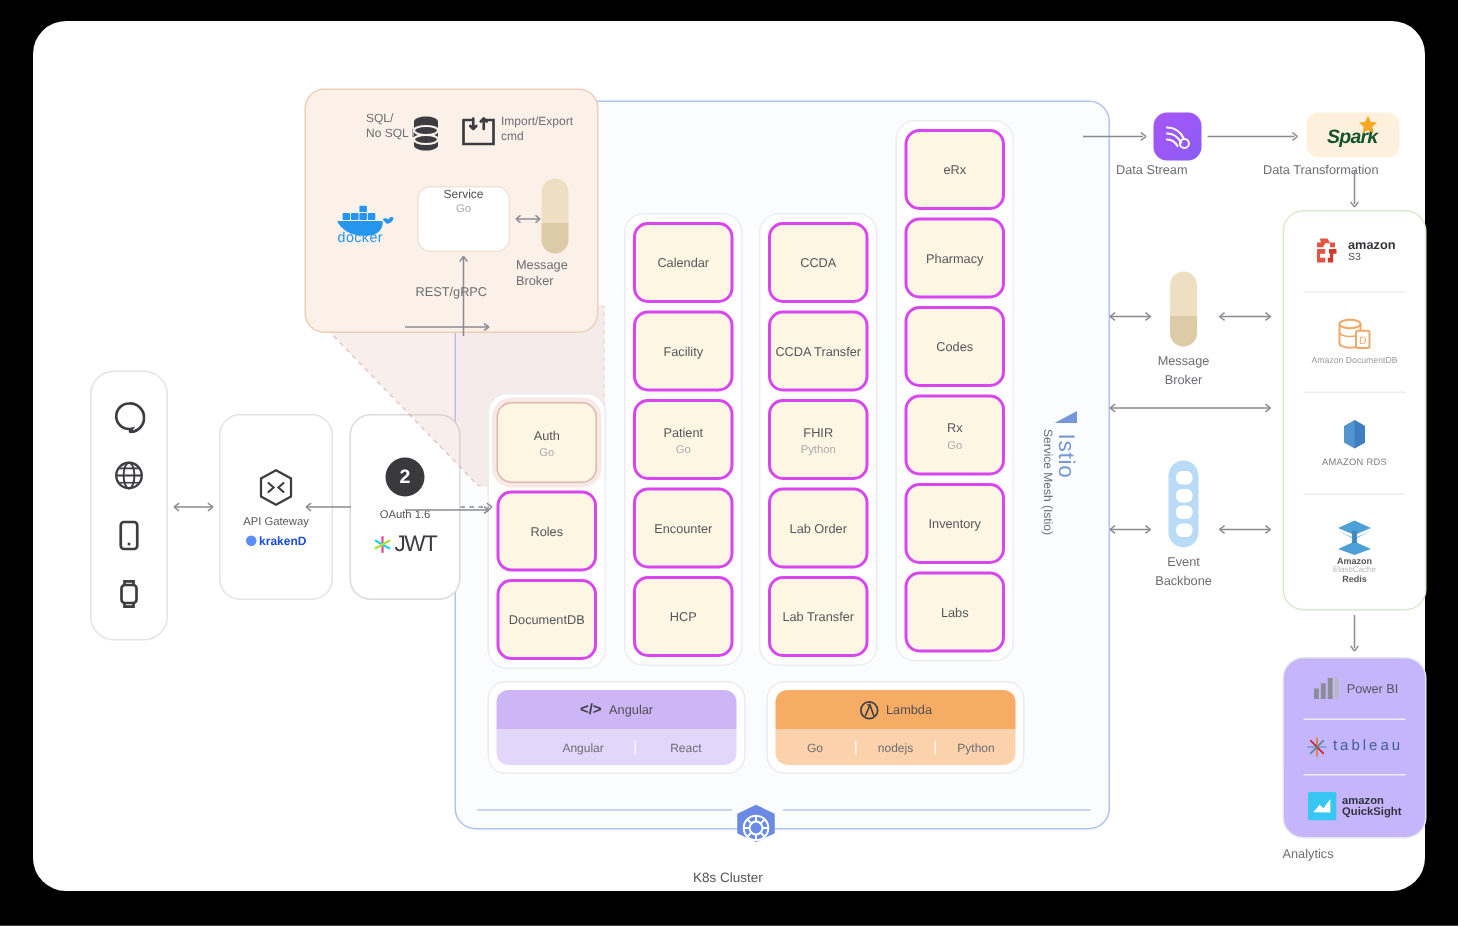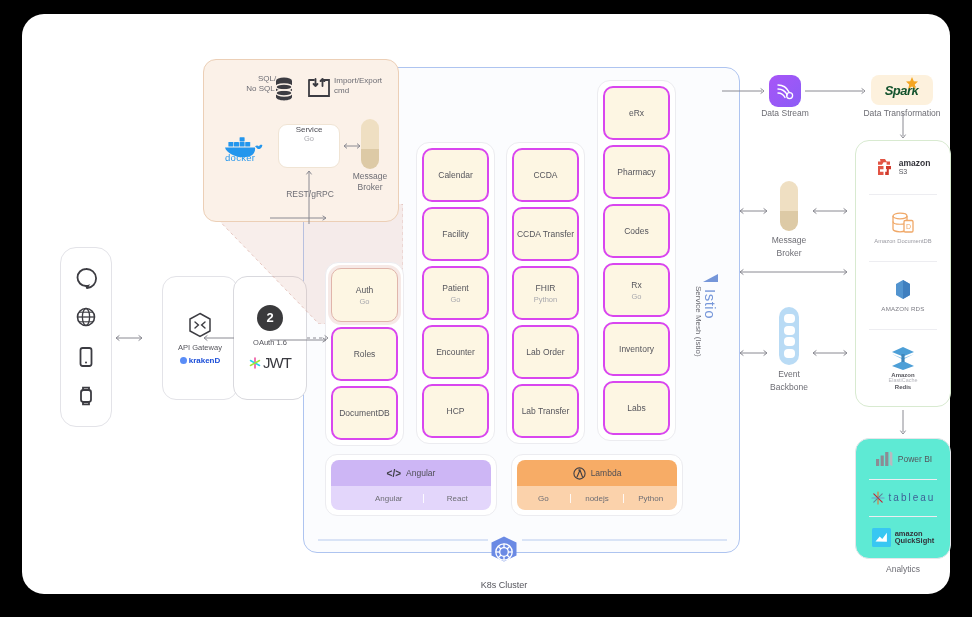--- a/index.html
+++ b/index.html
@@ -10,39 +10,38 @@
     overflow:hidden;
     position:relative;
   }
   #canvas {
     position:absolute; left:22px; top:14px;
     width:928px; height:580px;
     background:#ffffff;
     border-radius:22px;
   }
   .abs { position:absolute; }
-  .label-sm { font-size:8.5px; color:#6d6d74; text-align:center; line-height:1.25; }
+  .label-sm { font-size:8.5px; color:#6d6d74; text-align:left; line-height:1.25; }
   .label-xs { font-size:7.5px; color:#9a9aa2; text-align:center; line-height:1.25; }
 
   
   #clients {
     left:38px; top:233px; width:52px; height:180px;
     border-radius:16px; border:1px solid #e3e3e8; background:#fff;
     display:flex; flex-direction:column; align-items:center;
     justify-content:space-around; padding:10px 0;
   }
   #clients svg { display:block; }
 
   
   #apigw {
     left:124px; top:262px; width:76px; height:124px;
     border-radius:14px; border:1px solid #e3e3e8; background:#fff;
     display:flex; flex-direction:column; align-items:center; justify-content:center;
     gap:4px;
-    margin-left:16px;
   }
   #apigw .gw-name { font-size:7.5px; color:#55555c; }
   .krakend { font-size:8px; font-weight:bold; color:#1b4ed8; display:flex; align-items:center; gap:2px; }
   .krakend .k-dot { width:7px;height:7px;border-radius:50%;background:#5a8df7;display:inline-block; }
 
   
   #authbox {
     left:211px; top:262px; width:74px; height:124px;
     border-radius:14px; border:1px solid #d9d9de; background:#fff;
     display:flex; flex-direction:column; align-items:center; justify-content:center; gap:7px;
@@ -141,21 +140,21 @@
 
   
   #storage {
     left:833px; top:126px; width:96px; height:267px;
     border:1px solid #d8ead0; border-radius:14px; background:#fff;
     display:flex; flex-direction:column; align-items:center;
     justify-content:space-around; padding:8px 0;
   }
   #analytics-box {
     left:833px; top:424px; width:96px; height:121px;
-    border:1px solid #e6e6ea; border-radius:14px; background:#5eead4;
+    border:1px solid #e6e6ea; border-radius:14px; background:#c4b5fd;
     display:flex; flex-direction:column; align-items:center;
     justify-content:space-around; padding:6px 0;
   }
   .divider { width:72%; height:1px; background:#ededf1; }
   .brand { display:flex; flex-direction:column; align-items:center; gap:2px; }
   .brand-row { display:flex; align-items:center; gap:4px; }
   .amz-word { font-size:8.5px; font-weight:bold; color:#33333a; line-height:1; }
   .amz-sub { font-size:7px; color:#55555c; line-height:1; }
 
   #datastream-icon {

